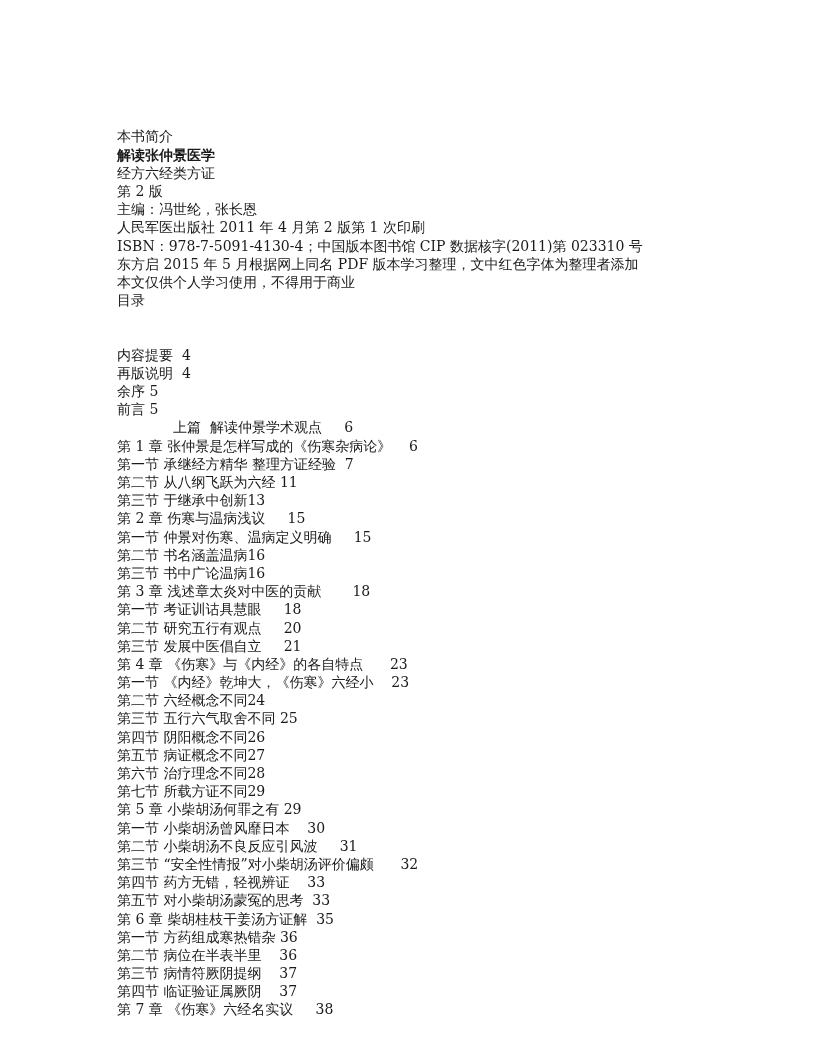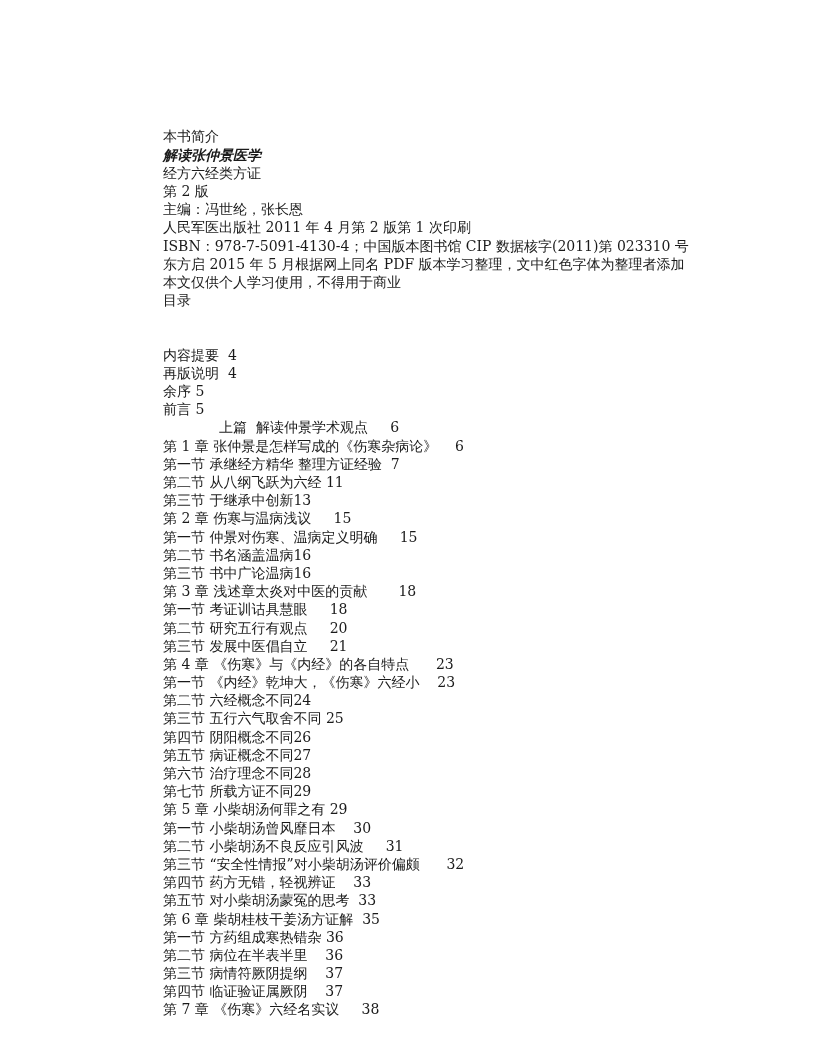--- a/index.html
+++ b/index.html
@@ -17,28 +17,26 @@
   .content {
     position: absolute;
     left: 117px;
     top: 91px;
     width: 600px;
     font-family: "DejaVu Serif", "Liberation Serif", serif;
     font-size: 14px;
     line-height: 18.2px;
     color: #1a1a1a;
     white-space: pre;
-    margin-left: 46px;
   }
   .line {
     height: 18.2px;
   }
   .line.bold {
     font-weight: bold;
-    font-style: italic;
   }
   .line.indent {
     padding-left: 56px;
   }
 </style>
 </head>
 <body>
 
 <div class="page">
   <div class="content">

